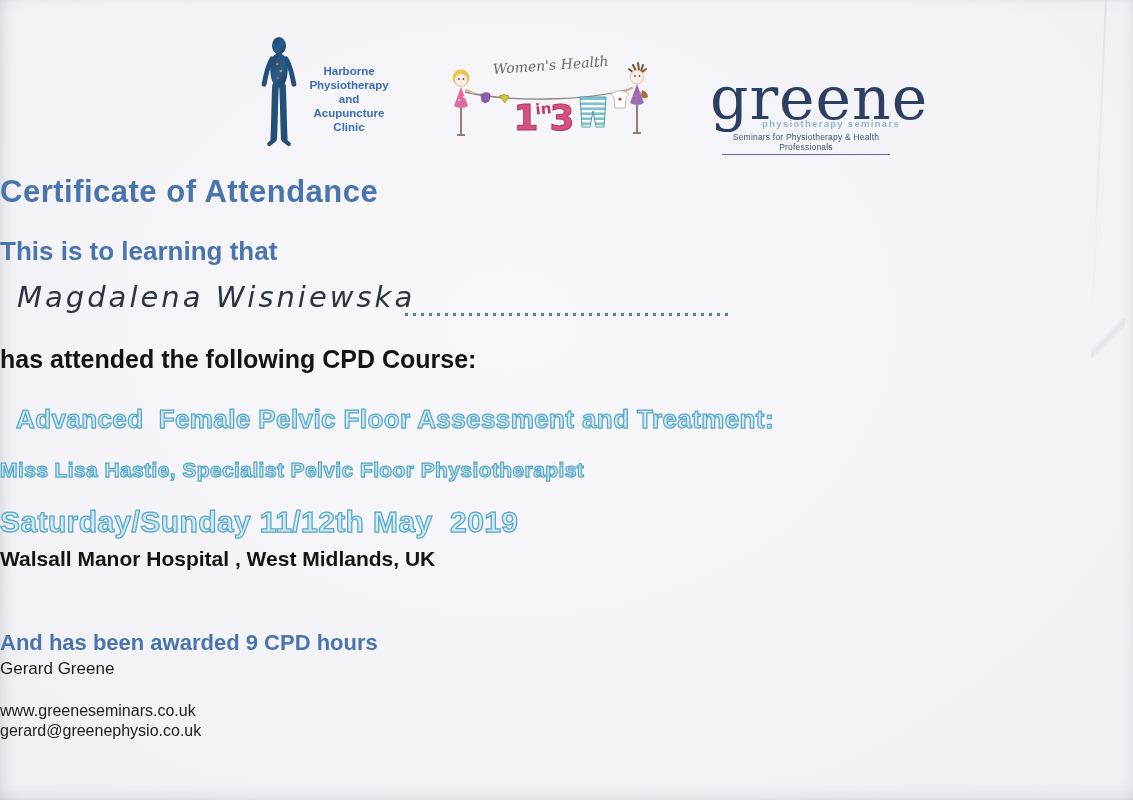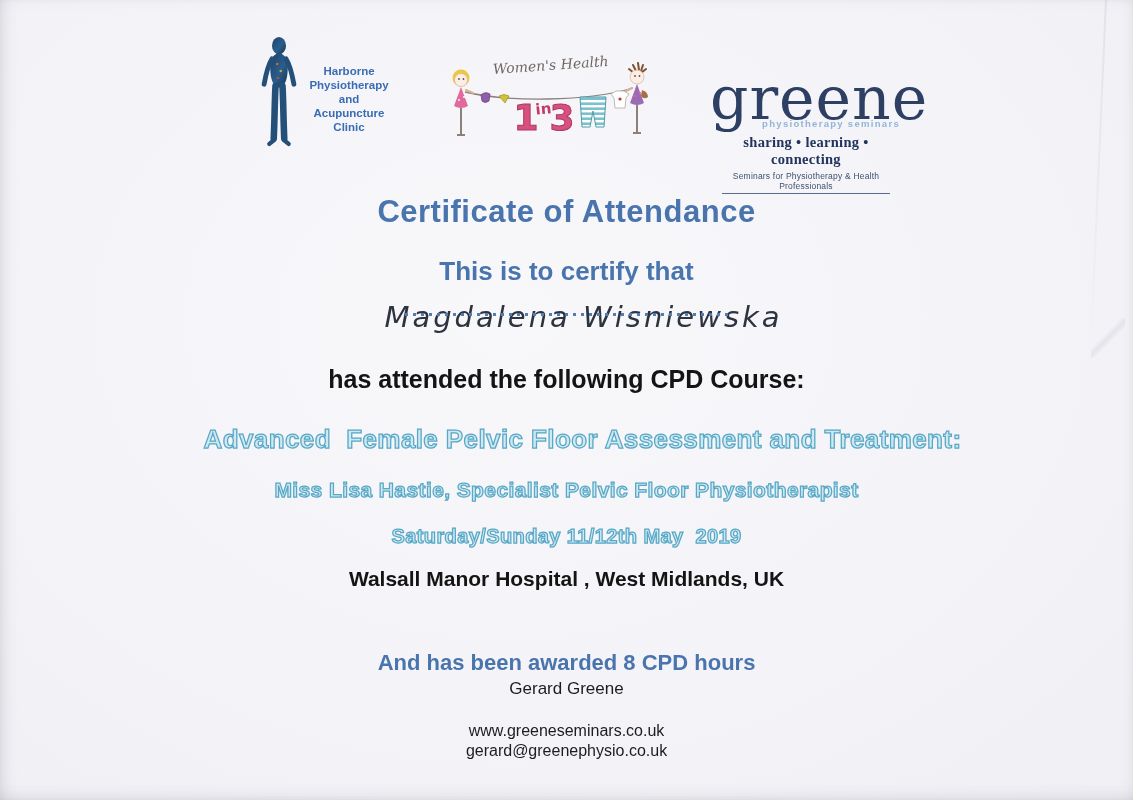--- a/index.html
+++ b/index.html
@@ -18,39 +18,39 @@
   }
   .crease-right{
     position:absolute;top:0;right:26px;width:2px;height:345px;
     background:linear-gradient(180deg,rgba(90,90,110,.10),rgba(90,90,110,.04) 70%,transparent);
     transform:rotate(2.5deg);transform-origin:top;
   }
   .crease-fold{
     position:absolute;top:318px;right:8px;width:34px;height:40px;
     background:linear-gradient(135deg,transparent 40%,rgba(120,120,140,.12) 50%,transparent 60%);
   }
-  .line{position:absolute;left:0;width:100%;text-align:center;white-space:pre;margin-top:20px;}
+  .line{position:absolute;left:0;width:100%;text-align:left;white-space:pre;}
   .blue{color:#4a74ad;font-weight:bold;}
   .black{color:#141414;font-weight:bold;}
   .outlined{
     color:#cfe8f1;
     -webkit-text-stroke:1.25px #57a8c6;
     font-weight:bold;
     letter-spacing:.4px;
   }
   .cert-title{top:174px;font-size:31px;letter-spacing:.5px;}
   .certify{top:236px;font-size:26px;}
   .attendee{top:280px;font-size:29px;font-family:"DejaVu Sans",sans-serif;
     font-style:italic;letter-spacing:3px;color:#2e3340;padding-left:17px;}
   .dotted-rule{position:absolute;top:313px;left:calc(50% - 162px);width:324px;height:3px;
     background:repeating-linear-gradient(90deg,#4e7eb3 0 3px,transparent 3px 8px);}
   .attended{top:345px;font-size:25px;}
   .course{top:404px;font-size:26px;padding-left:16px;}
   .speaker{top:458px;font-size:21px;}
-  .date{top:505px;font-size:20px;}
+  .date{top:505px;font-size:30px;}
   .venue{top:547px;font-size:21px;}
   .award{top:630px;font-size:22px;}
   .signatory{top:659px;font-size:17px;color:#1d1d1d;font-weight:normal;}
   .weblink{top:681px;font-size:16px;color:#2c4a70;}
   .weblink span{text-decoration:underline;}
   .plainlink1{top:702px;font-size:16px;color:#1d1d1d;}
   .plainlink2{top:722px;font-size:16px;color:#1d1d1d;}
 
   
   .logo-harborne{position:absolute;left:252px;top:36px;width:140px;height:118px;display:flex;}
@@ -171,30 +171,29 @@
         <path d="M22 26 C17 34 15 44 13 55" stroke="#2d3f63" stroke-width="5.5" stroke-linecap="round" fill="none"></path>
         <path d="M38 26 C43 34 45 44 47 55" stroke="#2d3f63" stroke-width="5.5" stroke-linecap="round" fill="none"></path>
         <path d="M26 57 C25 76 25 96 22 117" stroke="#2d3f63" stroke-width="7.5" stroke-linecap="round" fill="none"></path>
         <path d="M34 57 C36 76 37 96 40 117" stroke="#2d3f63" stroke-width="7.5" stroke-linecap="round" fill="none"></path>
         <circle cx="28" cy="34" r="1.5" fill="#c9a43c"></circle>
           <circle cx="31" cy="44" r="1.5" fill="#b84a4a"></circle>
       </svg>
       <div class="wordmark">greene</div>
     </div>
     <div class="sub">physiotherapy seminars</div>
-    <div class="tagline">sharing • learning • connecting</div>
     <div class="footnote">Seminars for Physiotherapy &amp; Health Professionals</div>
   </div>
 
   <div class="line cert-title blue">Certificate of Attendance</div>
-  <div class="line certify blue">This is to certify that</div>
+  <div class="line certify blue">This is to learning that</div>
   <div class="line attendee">Magdalena Wisniewska</div>
   <div class="dotted-rule"></div>
   <div class="line attended black">has attended the following CPD Course:</div>
   <div class="line course outlined">Advanced  Female Pelvic Floor Assessment and Treatment:</div>
   <div class="line speaker outlined">Miss Lisa Hastie, Specialist Pelvic Floor Physiotherapist</div>
   <div class="line date outlined">Saturday/Sunday 11/12th May  2019</div>
   <div class="line venue black">Walsall Manor Hospital , West Midlands, UK</div>
-  <div class="line award blue">And has been awarded 8 CPD hours</div>
+  <div class="line award blue">And has been awarded 9 CPD hours</div>
   <div class="line signatory">Gerard Greene</div>
   <div class="line plainlink1">www.greeneseminars.co.uk</div>
   <div class="line plainlink2">gerard@greenephysio.co.uk</div>
 </div>
 
 </body></html>

